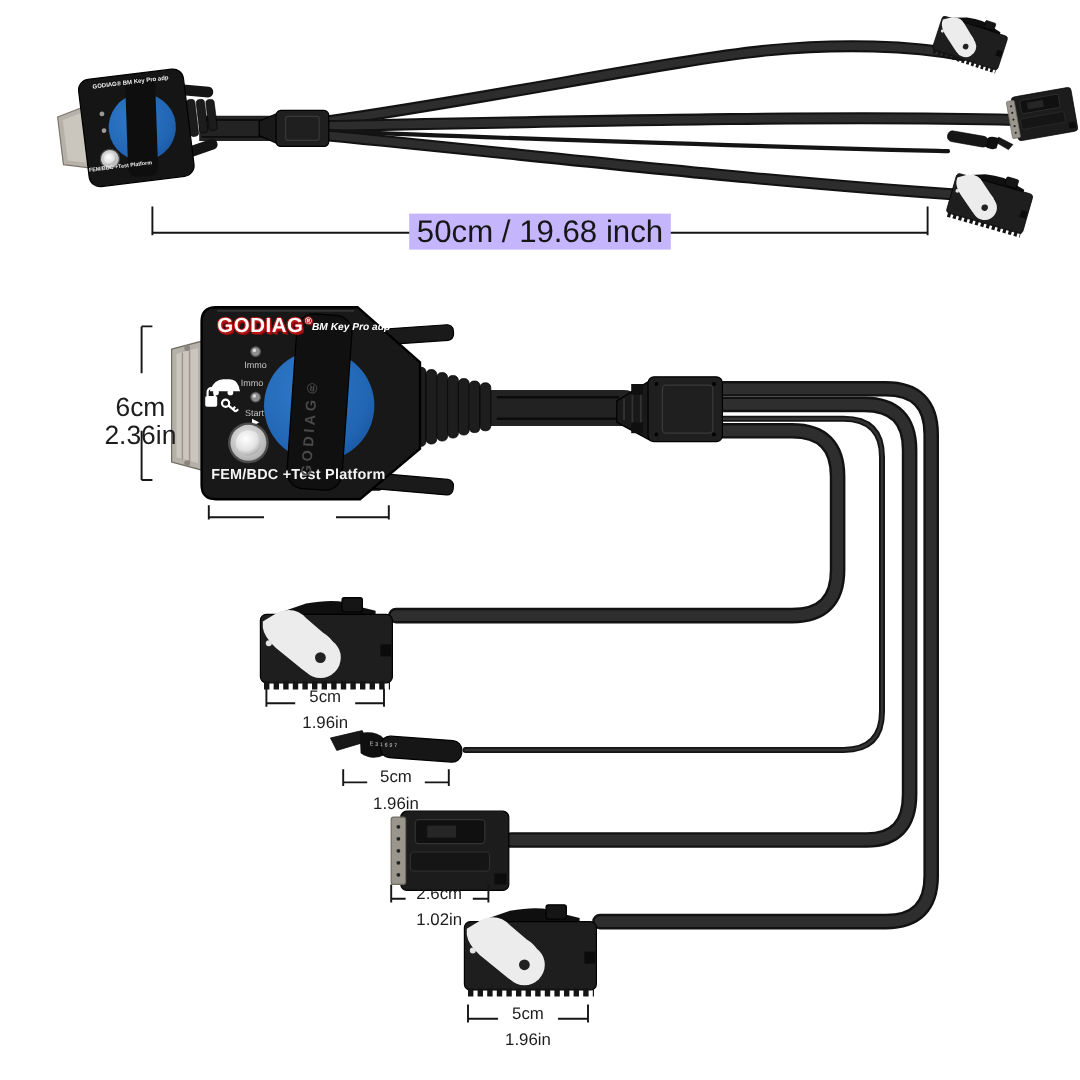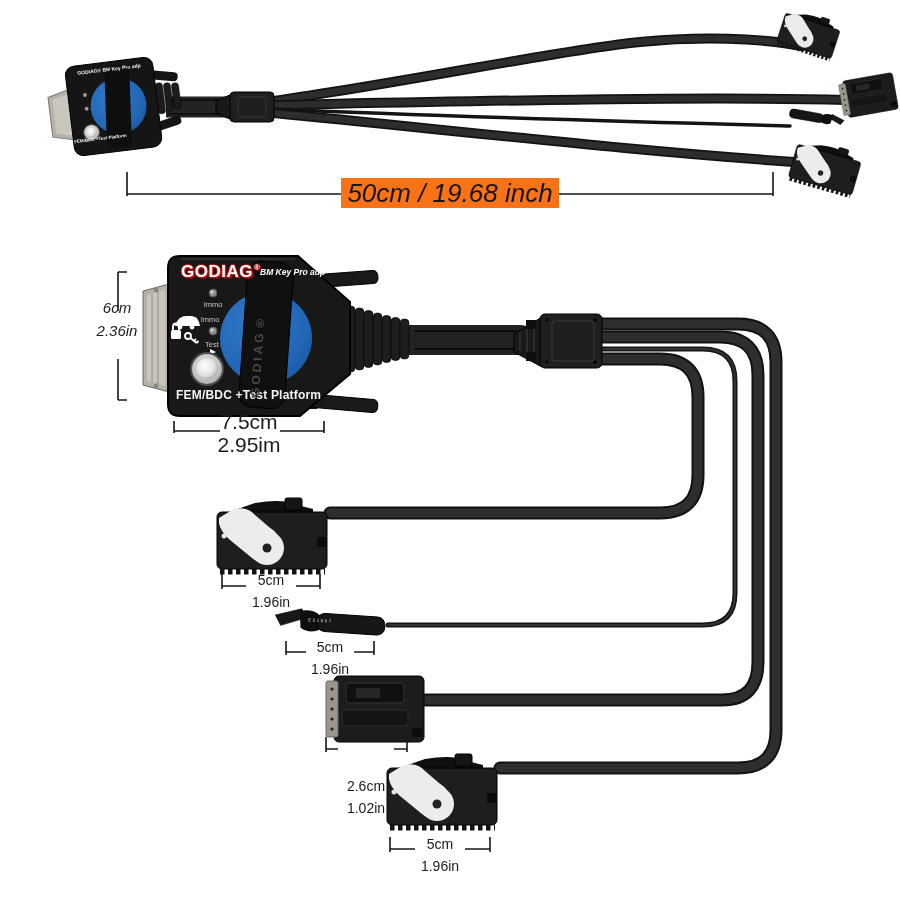--- a/index.html
+++ b/index.html
@@ -4,26 +4,26 @@
 <style>
   html,body{margin:0;padding:0;background:#fff;}
   .stage{position:relative;width:900px;height:900px;background:#fff;overflow:hidden;
          font-family:"Liberation Sans", sans-serif;color:#1a1a1a;}
   svg{position:absolute;left:0;top:0;}
   
   .dim{position:absolute;text-align:center;color:#1c1c1c;line-height:22px;font-size:14px;}
   .dim .l1,.dim .l2{white-space:nowrap;}
   .dim-overall{position:absolute;left:290px;top:178px;width:320px;text-align:center;
                font-size:26px;color:#161616;}
-  .dim-overall span{background:#f97316;padding:0 6px;white-space:nowrap;font-style:italic;}
-  .dim-h{left:62px;top:296px;width:110px;font-size:15px;line-height:23px;font-style:italic;}
+  .dim-overall span{background:#c4b5fd;padding:0 6px;white-space:nowrap;}
+  .dim-h{left:62px;top:328px;width:110px;font-size:22px;line-height:23px;}
   .dim-w{left:199px;top:410px;width:100px;font-size:21px;line-height:23px;}
   .dim-c1{left:221px;top:569px;width:100px;}
   .dim-c2{left:280px;top:636px;width:100px;}
-  .dim-c3{left:316px;top:775px;width:100px;}
+  .dim-c3{left:316px;top:733px;width:100px;}
   .dim-c4{left:390px;top:833px;width:100px;}
   
   .logo{position:absolute;left:181px;top:262px;font-size:17px;font-weight:900;color:#fff;
         letter-spacing:.5px;white-space:nowrap;
         text-shadow:-1px 0 0 #b81414,1px 0 0 #b81414,0 -1px 0 #b81414,0 1px 0 #b81414,
                     1px 1px 0 #b81414,2px 2px 0 #7a0d0d;}
   .logo .reg{font-size:8px;vertical-align:super;margin-left:1px;}
   .model{position:absolute;left:260px;top:267px;font-size:8.5px;font-style:italic;
          font-weight:bold;color:#fff;white-space:nowrap;}
   .ledlbl{position:absolute;width:40px;text-align:center;font-size:7.5px;color:#c4c4c4;}
@@ -284,24 +284,20 @@
 
 <div class="dim-overall">
   <span>50cm / 19.68 inch</span>
 </div>
 
 <div class="dim dim-h">
   <div class="l1">6cm</div>
   <div class="l2">2.36in</div>
 </div>
 
-<div class="dim dim-w">
-  <div class="l1">7.5cm</div>
-  <div class="l2">2.95im</div>
-</div>
 
 <div class="dim dim-c1">
   <div class="l1">5cm</div>
   <div class="l2">1.96in</div>
 </div>
 
 <div class="dim dim-c2">
   <div class="l1">5cm</div>
   <div class="l2">1.96in</div>
 </div>
@@ -315,21 +311,21 @@
   <div class="l1">5cm</div>
   <div class="l2">1.96in</div>
 </div>
 
 <div class="logo">
   <span>GODIAG</span><span class="reg">®</span>
 </div>
 <div class="model">BM Key Pro adp</div>
 <div class="ledlbl immo">Immo</div>
 <div class="ledlbl dash">Immo</div>
-<div class="ledlbl start">Test</div>
+<div class="ledlbl start">Start</div>
 <div class="femlbl">FEM/BDC +Test Platform</div>
 <div class="bandtxt">GODIAG®</div>
 
 <div class="sd-top">
   <span>GODIAG</span><span>®</span>&nbsp;<span>BM Key Pro adp</span>
 </div>
 <div class="sd-bot">FEM/BDC +Test Platform</div>
 
 <div class="wiretxt">E31697</div>
 

